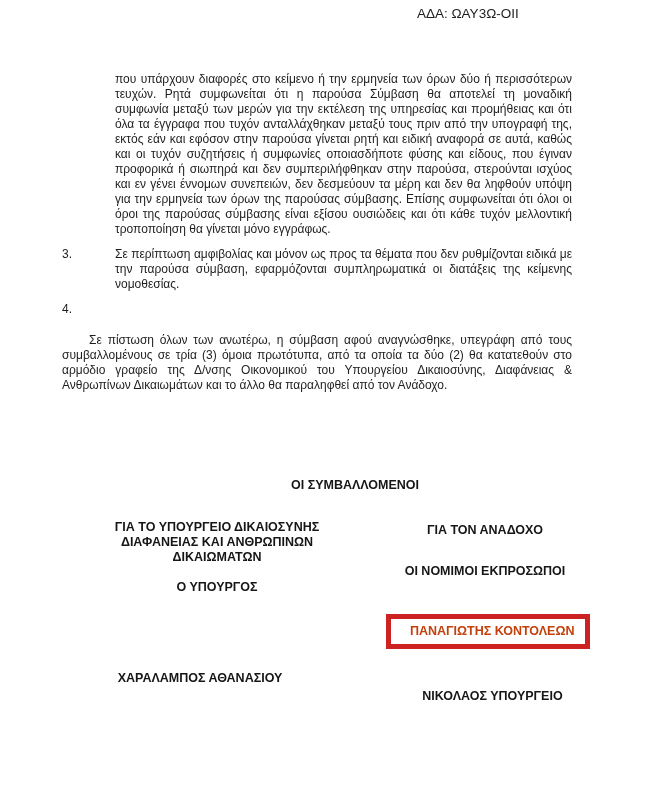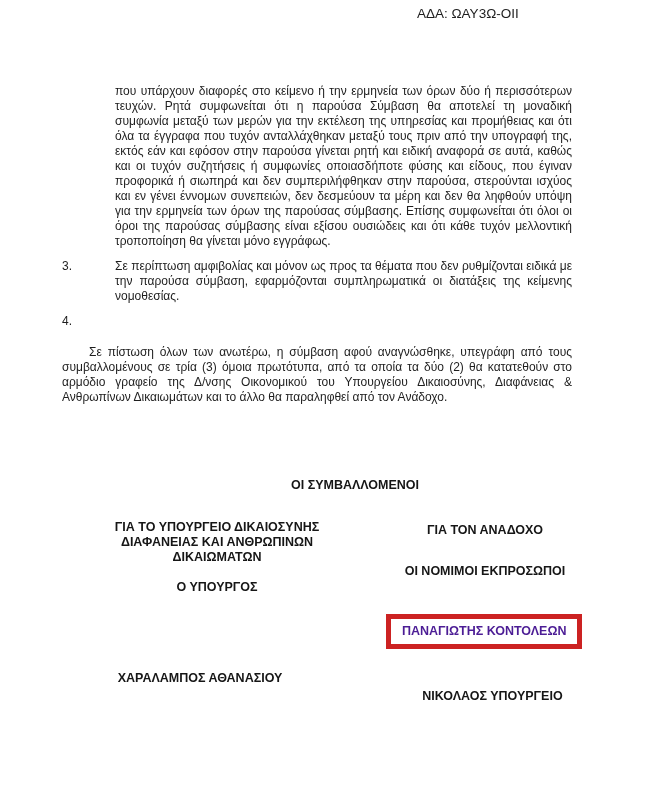--- a/index.html
+++ b/index.html
@@ -24,21 +24,20 @@
     color: #1e1e1e;
     white-space: nowrap;
   }
   .content {
     position: absolute;
     top: 72px;
     left: 62px;
     width: 510px;
     font-size: 12px;
     line-height: 15px;
-    margin-top: 12px;
   }
   .cont-para {
     margin: 0 0 6px 53px;
     text-align: justify;
   }
   .num-item {
     display: flex;
     margin-top: 10px;
   }
   .num-item .num {
@@ -67,26 +66,26 @@
   .left-role     { top: 580px; left: 88px;  width: 258px; }
   .left-name     { top: 671px; left: 60px;  width: 280px; }
   .right-for     { top: 523px; left: 375px; width: 220px; }
   .right-role    { top: 564px; left: 375px; width: 220px; }
   .right-name    { top: 689px; left: 385px; width: 215px; }
   .highlight-box {
     position: absolute;
     top: 614px;
     left: 386px;
     border: 5px solid #cc2222;
-    padding: 5px 11px 6px 11px;
+    padding: 5px 11px 6px 19px;
     background: #ffffff;
     font-weight: bold;
     font-size: 12.5px;
     white-space: nowrap;
-    color: #4c1d95;
+    color: #c2410c;
   }
 </style>
 </head>
 <body>
 
 <div class="page">
 
   <div class="ada-header">ΑΔΑ: ΩΑΥ3Ω-ΟΙΙ</div>
 
   <div class="content">

